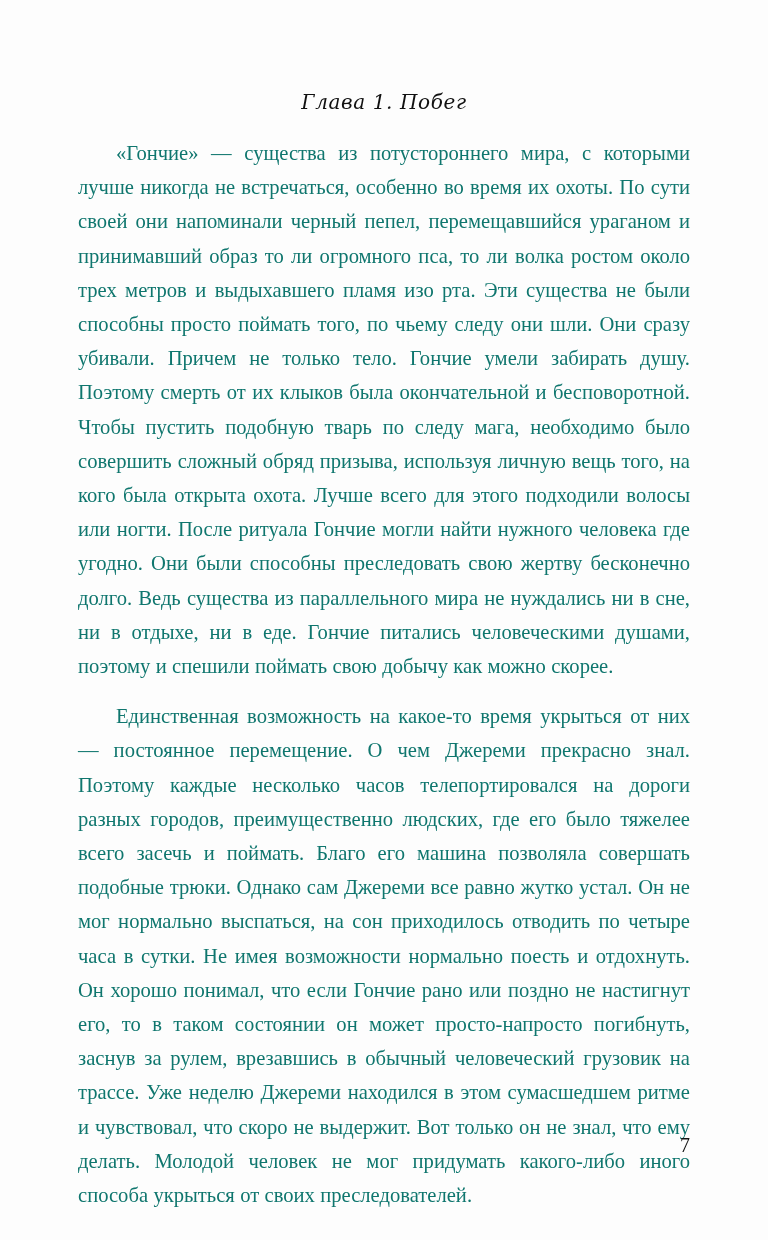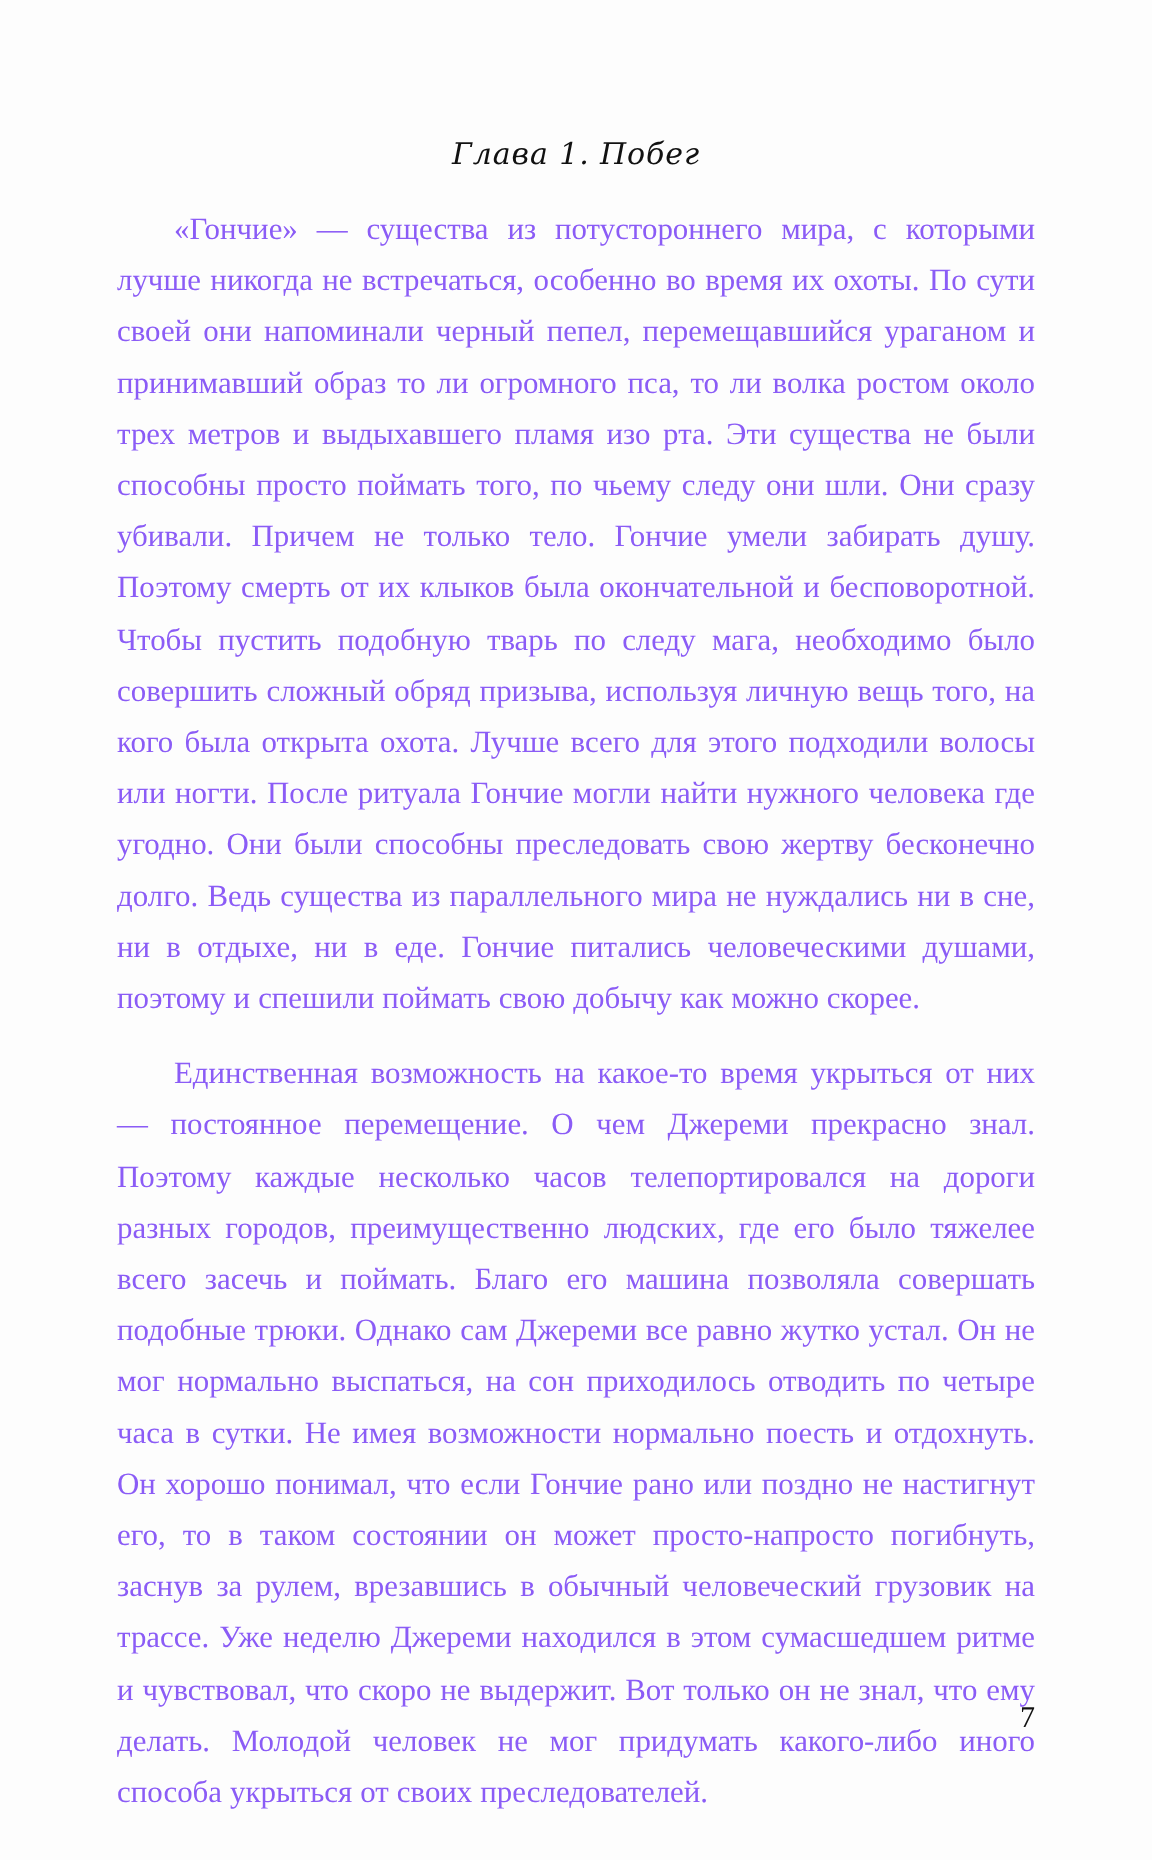--- a/index.html
+++ b/index.html
@@ -35,21 +35,21 @@
     white-space: pre;
   }
   .body-text {
     margin-top: 22px;
   }
   .para {
     margin: 0;
     font-family: "Liberation Serif", "DejaVu Serif", serif;
     font-size: 20.6px;
     line-height: 34.2px;
-    color: #8b5cf6;
+    color: #0f766e;
     text-align: justify;
     text-justify: inter-word;
     text-indent: 38px;
     hyphens: manual;
     -webkit-hyphens: manual;
     word-spacing: 0.2px;
   }
   .para + .para {
     margin-top: 16px;
   }

